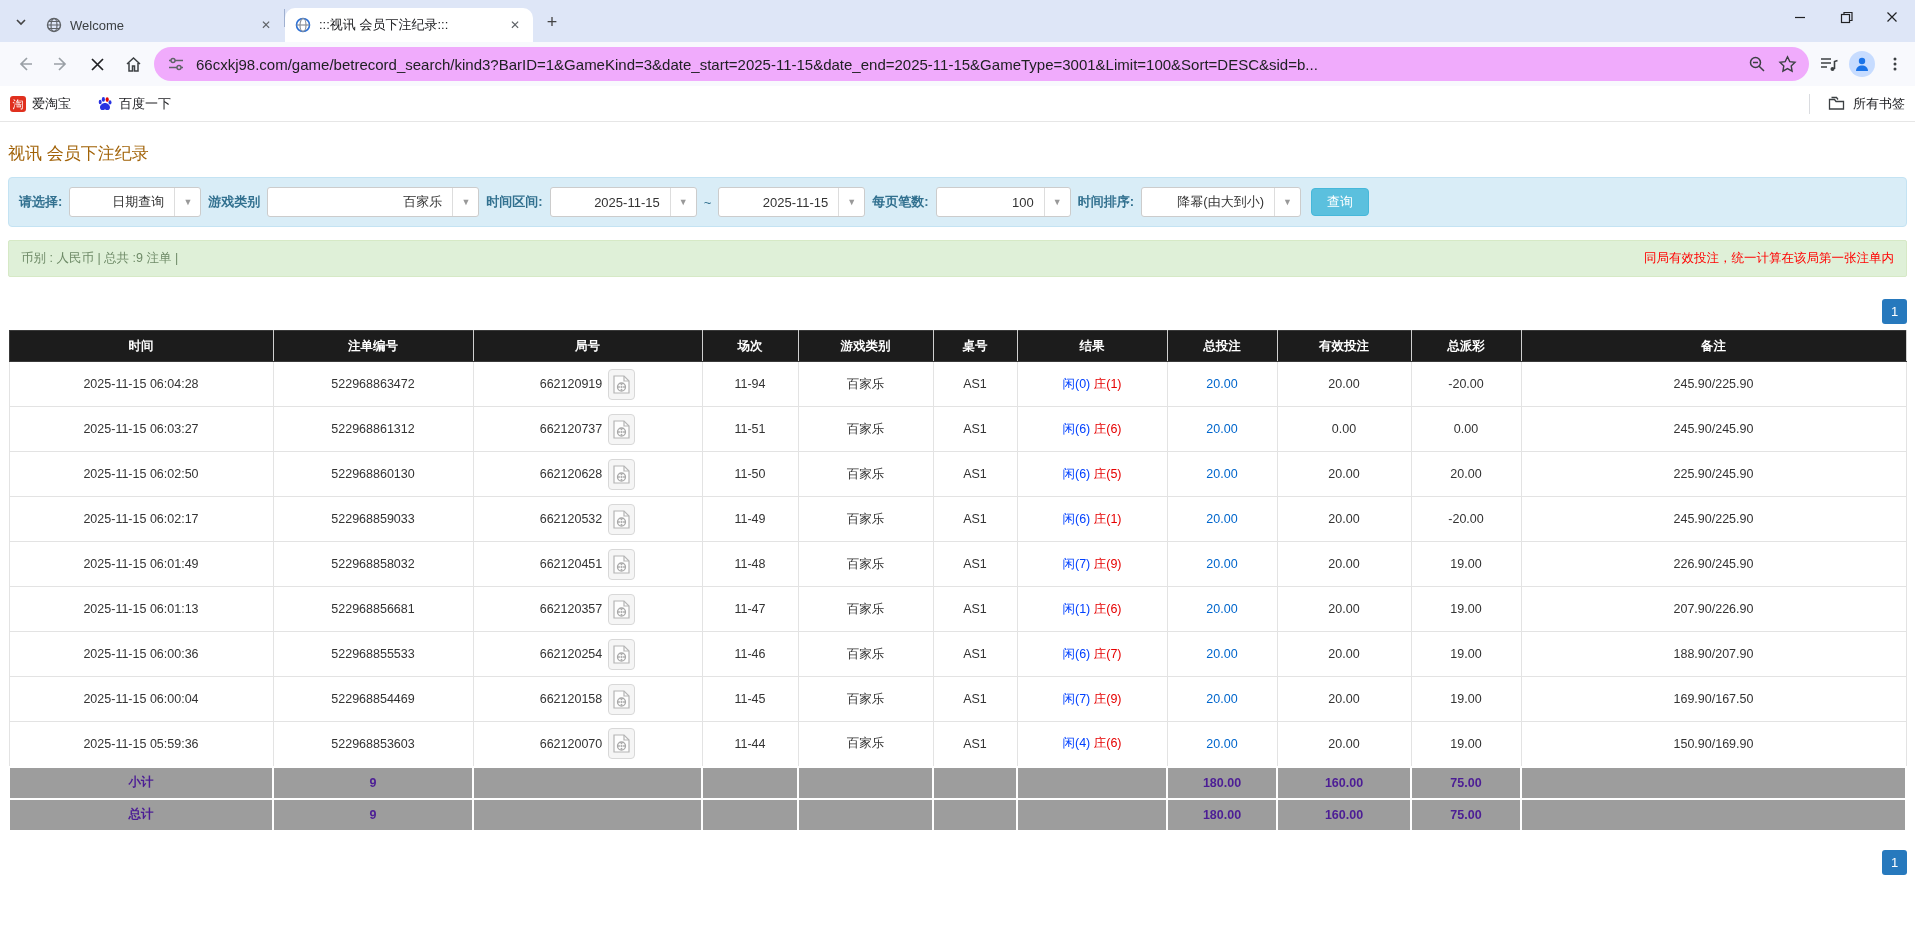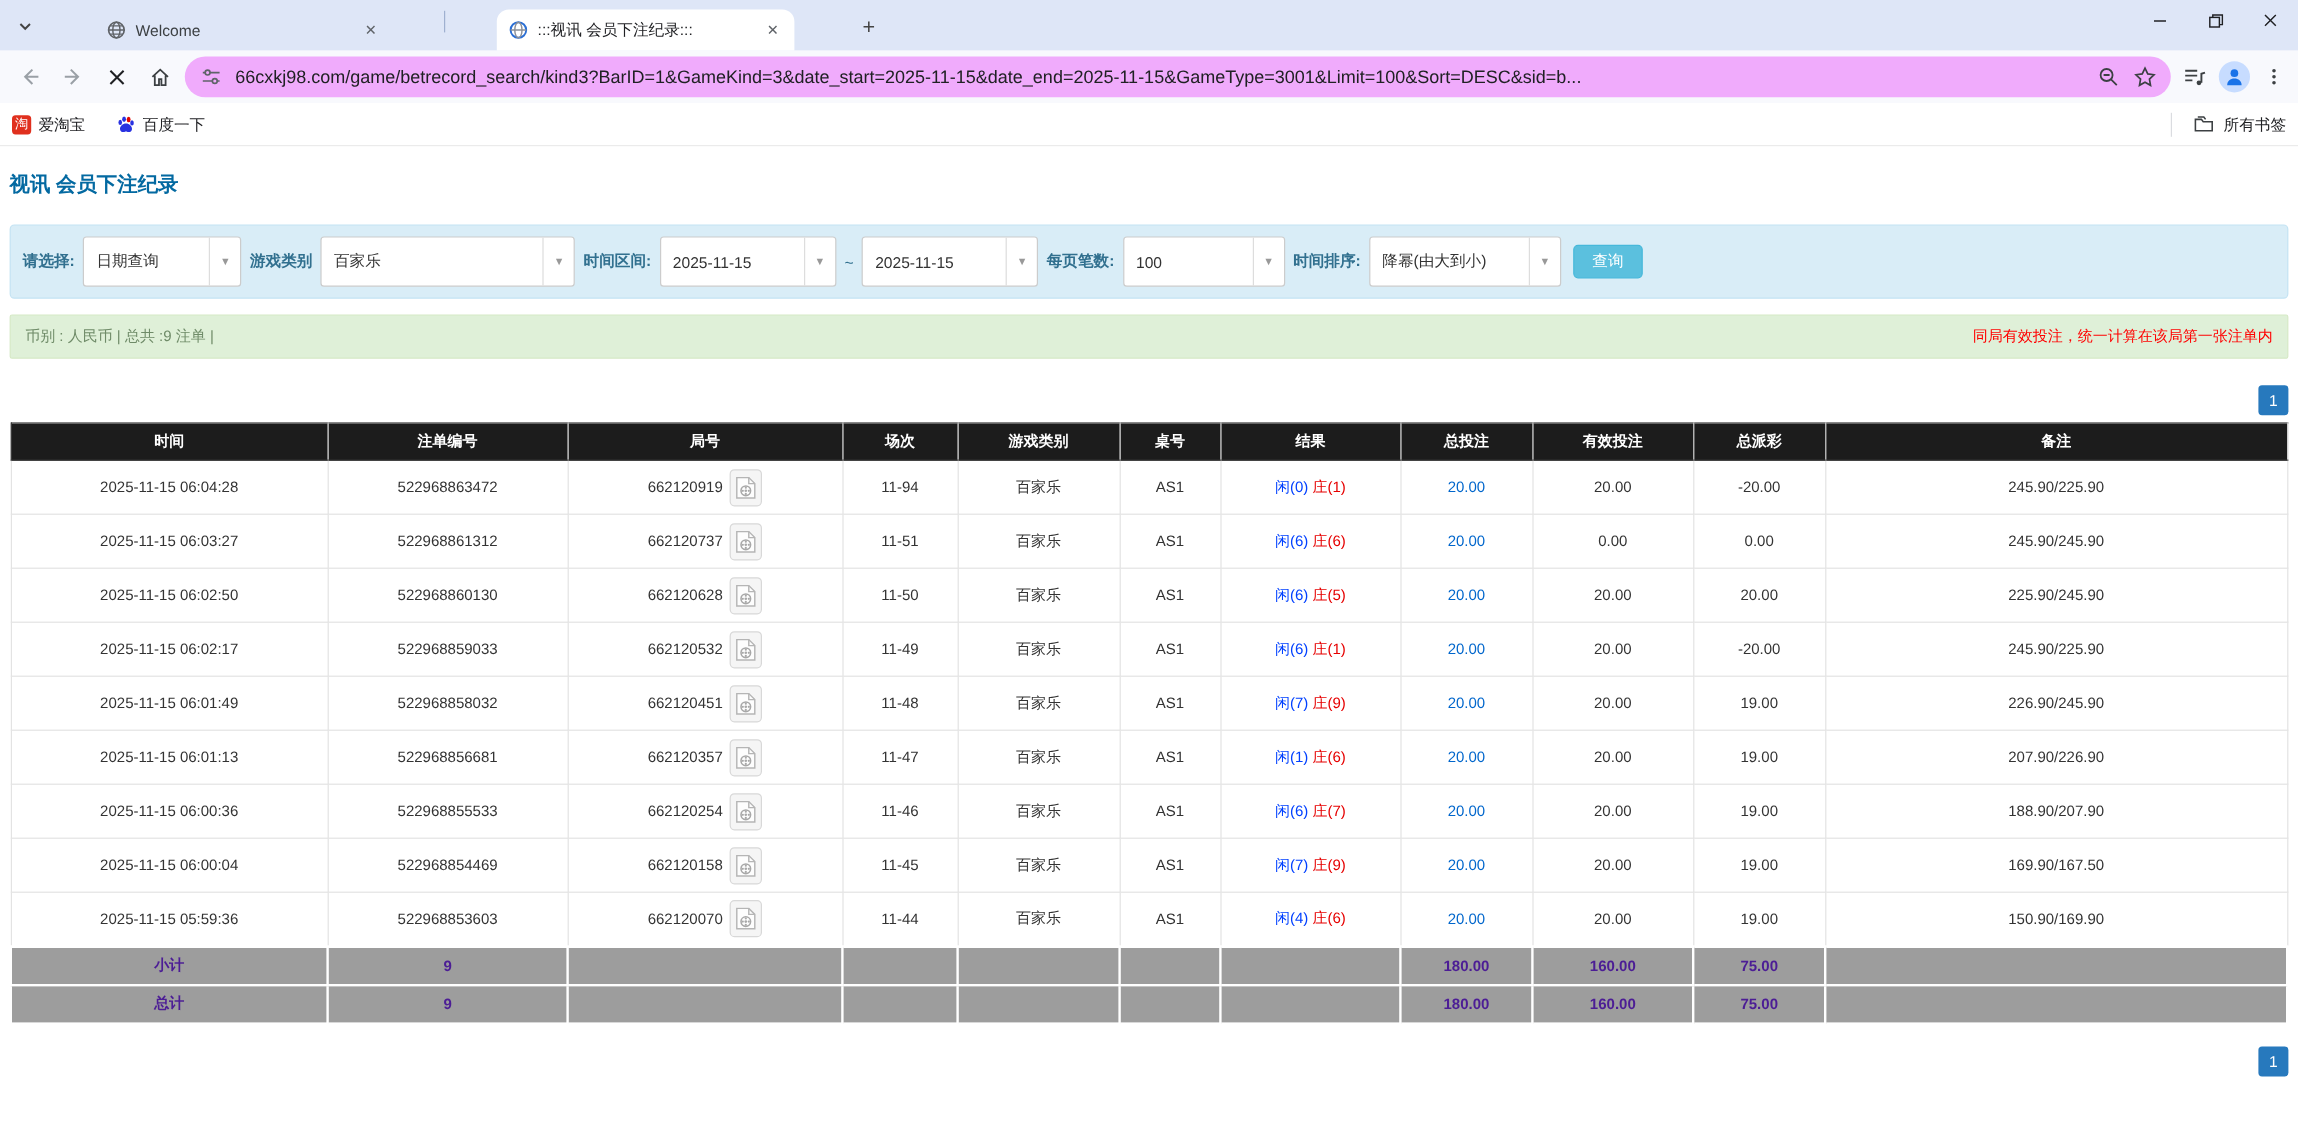--- a/index.html
+++ b/index.html
@@ -1,20 +1,20 @@
 <!DOCTYPE html>
 <html><head>
 <meta charset="utf-8">
 <style>
   * { margin:0; padding:0; box-sizing:border-box; }
   html,body { width:1915px; height:943px; overflow:hidden; background:#fff;
     font-family:"Liberation Sans","DejaVu Sans",sans-serif; }
 
   
-  .tabstrip { height:42px; background:#dee6f7; display:flex; align-items:flex-end; position:relative;gap:43px; }
+  .tabstrip { height:42px; background:#dee6f7; display:flex; align-items:flex-end; position:relative; }
   .tab-search { width:26px; height:26px; margin:0 2px 7px 8px; border-radius:50%; display:flex;
     align-items:center; justify-content:center; color:#444; font-size:11px; cursor:pointer; }
   .tab { width:248px; height:34px; display:flex; align-items:center; padding:0 10px; gap:8px;
     font-size:13px; color:#3c4043; border-radius:10px 10px 0 0; position:relative; }
   .tab.active { background:#fff; color:#202124; }
   .tab .title { flex:1; white-space:nowrap; overflow:hidden; text-overflow:ellipsis; }
   .tab .close { width:16px; height:16px; border-radius:50%; display:flex; align-items:center;
     justify-content:center; font-size:12px; color:#5f6368; }
   .tab-divider { width:1px; height:18px; background:#9fb0d0; margin-bottom:15px; }
   .newtab { width:26px; height:26px; margin:0 0 7px 6px; display:flex; align-items:center;
@@ -40,27 +40,27 @@
   .bookmarks { height:36px; background:#fff; border-bottom:1px solid #e6e6e6; display:flex;
     align-items:center; padding:0 10px; font-size:13px; color:#202124; }
   .bm-item { display:flex; align-items:center; gap:6px; margin-right:26px; cursor:pointer; }
   .bm-ico-taobao { width:16px; height:16px; background:#e0301e; color:#fff; border-radius:3px;
     font-size:11px; line-height:16px; text-align:center; }
   .bm-right { margin-left:auto; display:flex; align-items:center; gap:8px; }
   .bm-sep { width:1px; height:20px; background:#dadce0; margin-right:10px; }
 
   
   .content { padding:0 8px; background:#fff; }
-  .page-title { font-size:17px; font-weight:bold; color:#0369a1; padding:20px 0 22px 0; }
+  .page-title { font-size:17px; font-weight:normal; color:#a16207; padding:20px 0 12px 0; }
 
   .filterbar { background:#d9edf7; border:1px solid #c4e3f3; border-radius:4px; padding:9px 10px;
     display:flex; align-items:center; gap:7px; font-size:13px; }
   .flabel { color:#31708f; font-weight:bold; white-space:nowrap; }
-  .fsel { background:#fff; border:1px solid #ccc; border-radius:3px; height:42px; display:flex;
-    align-items:center; font-size:13px; color:#333; cursor:pointer; }
+  .fsel { background:#fff; border:1px solid #ccc; border-radius:3px; height:30px; display:flex;
+    align-items:center; font-size:13px; color:#333; cursor:pointer;text-align:right; }
   .fsel .val { padding:0 10px; flex:1; white-space:nowrap; }
   .fsel .arrowbox { width:26px; height:100%; border-left:1px solid #ddd; display:flex;
     align-items:center; justify-content:center; color:#999; font-size:9px; }
   .tilde { color:#31708f; }
   .btn-query { background:#5bc0de; color:#fff; border:1px solid #46b8da; border-radius:4px;
     height:28px; padding:0 15px; font-size:13px; cursor:pointer; margin-left:3px; }
 
   .infobar { margin-top:13px; background:#dff0d8; border:1px solid #d6e9c6; border-radius:2px;
     height:37px; display:flex; align-items:center; justify-content:space-between; padding:0 12px;text-align:center; }
   .info-left { font-size:12.5px; color:#6f8b68; }

